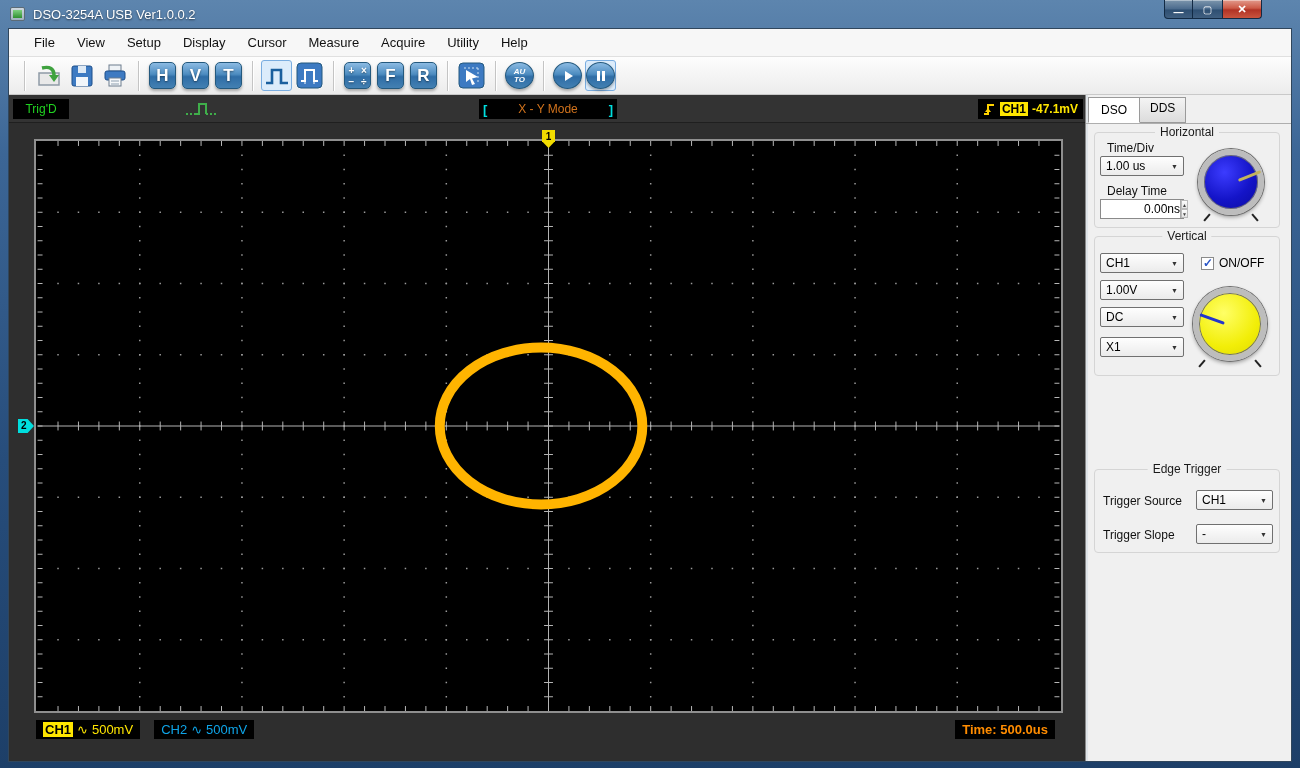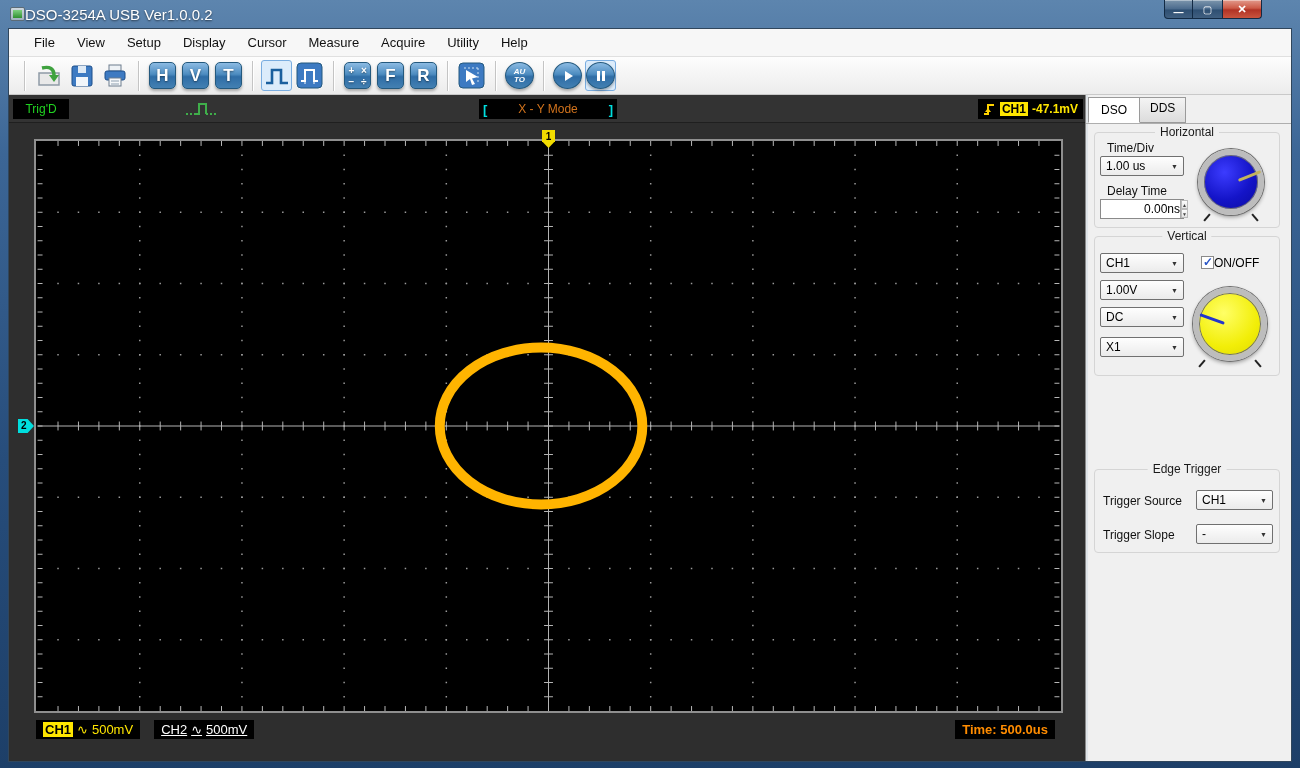--- a/index.html
+++ b/index.html
@@ -2,21 +2,21 @@
 <html><head>
 <meta charset="utf-8">
 <style>
   * { box-sizing: border-box; margin: 0; padding: 0; }
   html,body { width:1300px; height:768px; overflow:hidden; font-family:"Liberation Sans",sans-serif; }
   .window { position:absolute; inset:0; background:linear-gradient(180deg,#5d85ae 0%,#3c6696 20%,#274d7b 60%,#1d3f68 100%); }
   
   .titlebar { position:absolute; left:0; top:0; right:0; height:28px; display:flex; align-items:center; padding-left:10px; }
   .app-icon { width:15px; height:14px; background:linear-gradient(180deg,#cfd8df 0%,#9fb0bd 100%); border:1px solid #5b6b77; border-radius:2px; position:relative; }
   .app-icon::after { content:""; position:absolute; inset:2px; background:linear-gradient(180deg,#7fd07f,#2f8f2f); }
-  .titletext { color:#fff; font-size:15px; text-shadow:0 1px 2px rgba(0,0,0,.6); }
+  .titletext { color:#fff; font-size:13px; margin-left:8px; text-shadow:0 1px 2px rgba(0,0,0,.6); }
   .winbtns { position:absolute; right:38px; top:0; display:flex; }
   .winbtn { width:29px; height:19px; display:flex; align-items:center; justify-content:center; color:#fff; font-size:10px; border:1px solid #122a44; border-top:none; background:linear-gradient(180deg,#7d96ad 0%,#4a6a8c 50%,#2e4f72 55%,#405f80 100%); box-shadow:inset 0 1px 0 rgba(255,255,255,.4); }
   .winbtn.min span { margin-top:6px; font-weight:bold; }
   .winbtn.max { border-left:none; border-right:none; }
   .winbtn.close { width:40px; border-bottom-right-radius:4px; background:linear-gradient(180deg,#e29a8c 0%,#cd5a47 45%,#b13325 55%,#c9543e 100%); font-weight:bold; font-size:11px; }
   .winbtn.min { border-bottom-left-radius:4px; }
   
   .app { position:absolute; left:8px; right:8px; top:28px; bottom:6px; background:#f0f0f0; border:1px solid #30465c; display:flex; flex-direction:column; }
   .menubar { height:28px; background:#f7f7f7; border-bottom:1px solid #e0e0e0; display:flex; align-items:center; padding-left:14px; gap:0; }
   .menu-item { font-size:13px; color:#111; padding:4px 11px; }
@@ -44,42 +44,42 @@
   .scope-area { flex:1; position:relative; }
   .scope-display { position:absolute; left:25px; top:16px; width:1029px; height:574px; background:#000; border:2px solid #8f8f8f; }
   #scope-svg { position:absolute; inset:0; width:100%; height:100%; }
   .marker { position:absolute; color:#000; font-size:10px; font-weight:bold; text-align:center; }
   .marker1 { left:533px; top:7px; width:13px; height:18px; background:#f2dc00; clip-path:polygon(0 0,100% 0,100% 62%,50% 100%,0 62%); padding-top:1px; }
   .marker2 { left:9px; top:296px; width:16px; height:14px; background:#00dede; clip-path:polygon(0 0,60% 0,100% 50%,60% 100%,0 100%); padding-top:1px; text-align:left; padding-left:3px; }
   .chlabels { position:absolute; left:27px; top:597px; display:flex; gap:14px; }
   .chbox { background:#000; height:19px; display:flex; align-items:center; gap:4px; padding:0 7px; font-size:13px; }
   .chbox .badge { background:#ffe600; color:#000; font-weight:bold; padding:0 2px; }
   .ch1text { color:#ffe600; }
-  .ch2text { color:#ffffff;text-decoration:underline; }
+  .ch2text { color:#0ea5e9; }
   .timebox { position:absolute; top:597px; right:30px; background:#000; height:19px; display:flex; align-items:center; padding:0 7px; color:#ff8c00; font-size:13px; font-weight:bold; }
   
   .right-panel { flex:1; background:#f0f0f0; border-left:1px solid #8a8a8a; box-shadow:inset 2px 0 0 #dfe4e8; position:relative; }
   .tabstrip { position:absolute; left:2px; top:2px; height:26px; display:flex; z-index:2; }
   .tab { font-size:12px; padding:3px 10px 4px; border:1px solid #9a9a9a; background:linear-gradient(180deg,#f4f4f4,#dcdcdc); margin-right:-1px; }
   .tab.active { background:#fff; padding:5px 12px 6px; border-bottom:1px solid #fff; position:relative; z-index:3; }
   .panel-content { position:absolute; left:0; right:0; top:28px; bottom:0; border-top:1px solid #aeaeae; }
   .groupbox { position:absolute; left:8px; width:186px; border:1px solid #d5d5d5; border-radius:4px; }
   .groupbox .legend { position:absolute; top:-8px; left:50%; transform:translateX(-50%); background:#f0f0f0; padding:0 5px; font-size:12px; color:#1a1a1a; white-space:nowrap; }
   #gb-horizontal { top:8px;  height:96px; }
   #gb-vertical   { top:112px; height:140px; }
   #gb-basic      { top:255px; height:84px; }
   #gb-edge       { top:345px; height:84px; }
   .fldlabel { position:absolute; font-size:12px; color:#111; }
   .combo { position:absolute; height:20px; border:1px solid #707070; border-radius:2px; background:linear-gradient(180deg,#fefefe,#ebebeb); display:flex; align-items:center; justify-content:space-between; padding:0 5px; font-size:12px; color:#000; }
   .combo::after { content:"▼"; font-size:7px; color:#333; margin-left:4px; }
   .spinbox { position:absolute; height:20px; border:1px solid #8a8a8a; background:#fff; display:flex; }
   .spinval { flex:1; font-size:12px; display:flex; align-items:center; justify-content:center;padding-left:43px; }
   .spinarrows { width:15px; border-left:1px solid #aaa; display:flex; flex-direction:column; }
   .spinarrows div { flex:1; font-size:5px; color:#444; display:flex; align-items:center; justify-content:center; background:linear-gradient(180deg,#fdfdfd,#e4e4e4); border:1px solid #bbb; }
-  .checkbox { position:absolute; display:flex; align-items:flex-start; font-size:12px; }
+  .checkbox { position:absolute; display:flex; align-items:flex-end; gap:5px; font-size:12px; }
   .cbsquare { width:13px; height:13px; border:1px solid #8a8a8a; background:#fff; position:relative; }
   .cbsquare::after { content:"✓"; position:absolute; left:1px; top:-2px; color:#2a56c6; font-size:12px; font-weight:bold; }
   .knob { position:absolute; border-radius:50%; border:6px solid #bdbdbd; box-shadow:0 0 0 1px #6e6e6e, inset 0 0 0 1px #6e6e6e, 0 2px 4px rgba(0,0,0,.4); }
   .knob::before, .knob::after { content:""; position:absolute; width:2px; height:9px; background:#222; bottom:-13px; }
   .knob::before { left:2px; transform:rotate(40deg); }
   .knob::after  { right:2px; transform:rotate(-40deg); }
   .knob-blue { left:103px; top:16px; width:66px; height:66px; background:radial-gradient(circle at 38% 32%,#3c3cff 0%,#1414c8 55%,#0a0aa0 100%); }
   .knob-yellow { left:98px; top:50px; width:74px; height:74px; background:radial-gradient(circle at 40% 32%,#ffff66 0%,#f2ee08 60%,#ddd800 100%); }
   .pointer { position:absolute; left:50%; top:50%; height:3px; border-radius:2px; transform-origin:0 50%; }
   .knob-blue .pointer { width:24px; background:#c3b35e; transform:rotate(-22deg) translateX(8px); }

